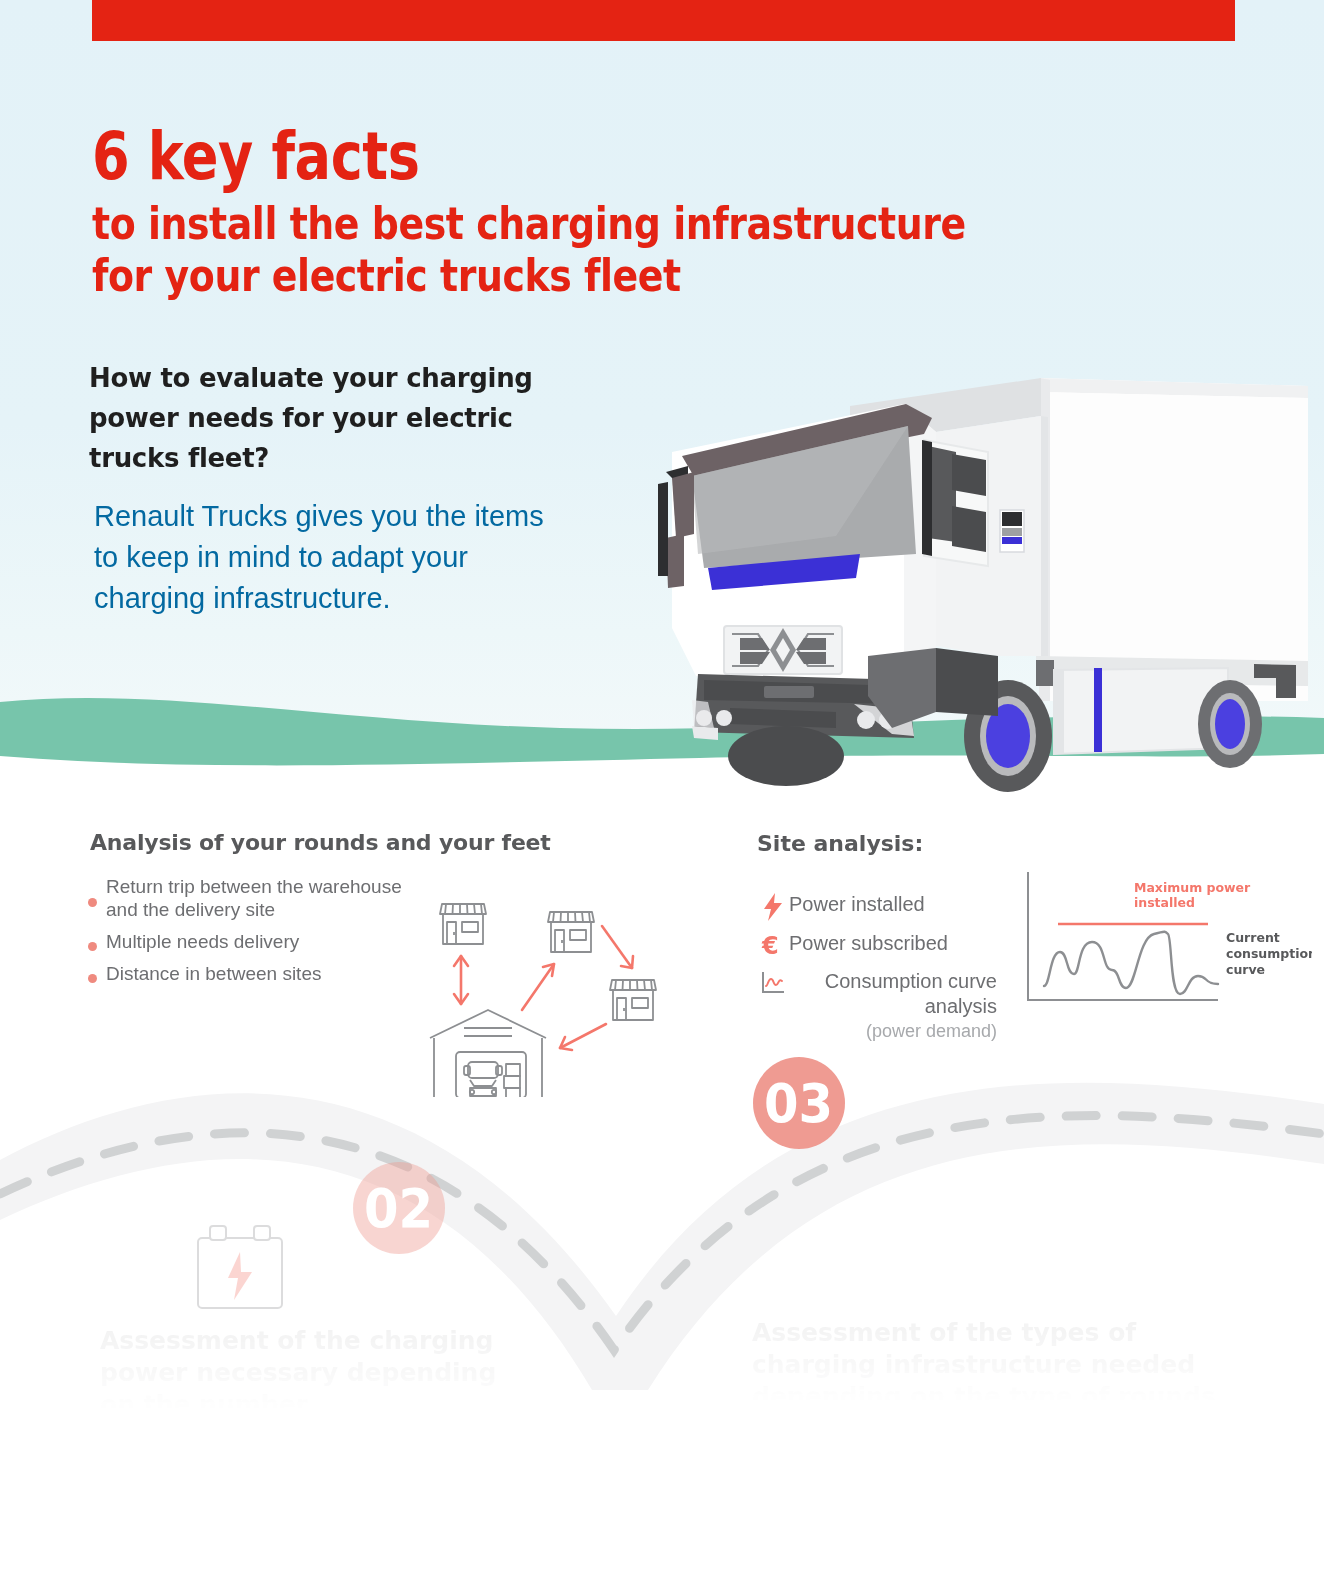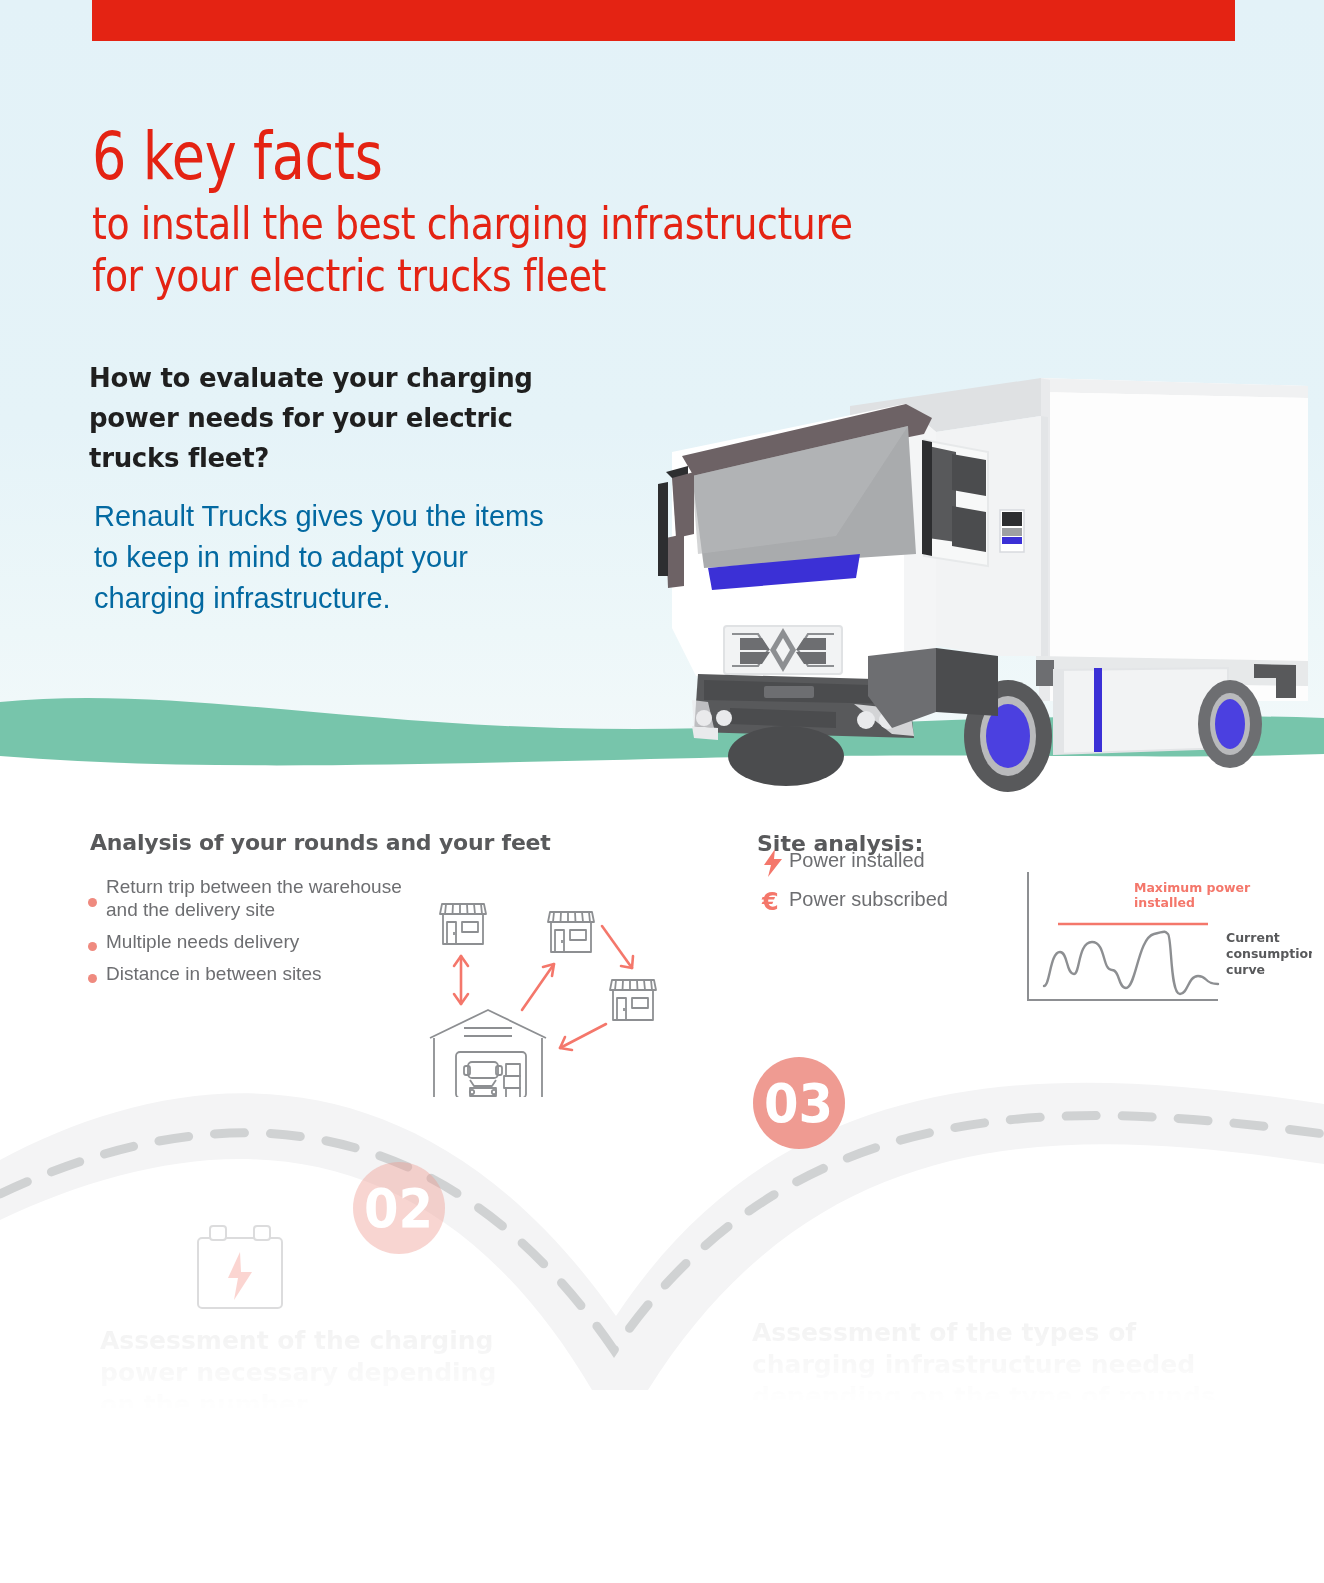--- a/index.html
+++ b/index.html
@@ -25,21 +25,21 @@
   .topbar {
     position:absolute; left:92px; top:0; width:1143px; height:41px;
     background:#e42313;
   }
 
   
   .headline {
     position:absolute; left:92px; top:122px; width:1120px;
     color:#e42313;
     font-family:"DejaVu Sans", sans-serif;
-    font-weight:normal;
+    font-weight:bold;
     letter-spacing:-0.5px;
   }
   .h-big {
     font-size:66px; line-height:70px;
     transform:scaleX(0.82); transform-origin:left center;
   }
   .h-sub {
     font-size:44px; line-height:52px; margin-top:6px;
     transform:scaleX(0.86); transform-origin:left center;
   }
@@ -99,21 +99,21 @@
   .badge span { transform:scaleX(0.92); display:block; }
 
   .rounds-icons { position:absolute; left:420px; top:882px; width:260px; height:215px; }
 
   
   .sec3-title {
     position:absolute; left:757px; top:831px;
     font-family:"DejaVu Sans", sans-serif;
     font-weight:bold; font-size:22px; color:#58595b;
   }
-  .sec3-list { position:absolute; left:757px; top:848px; width:240px;text-align:right; }
+  .sec3-list { position:absolute; left:757px; top:892px; width:240px;text-align:right; }
   .s3-row { display:flex; align-items:flex-start; margin-bottom:10px; }
   .s3-ico {
     width:32px; flex:0 0 32px; display:flex; align-items:flex-start;
     justify-content:center; padding-top:1px;
   }
   .s3-label { font-size:20px; line-height:25px; color:#6d6e71; }
   .s3-note { font-size:18px; line-height:24px; color:#a7a9ac; }
 
   .curve-card { position:absolute; left:1022px; top:868px; width:290px; height:140px; }
   .fade-text {
@@ -340,20 +340,33 @@
       <span class="s3-label">Power installed</span>
     </div>
     <div class="s3-row">
       <span class="s3-ico">
         <svg width="24" height="27" viewBox="0 0 24 27">
           <text x="1" y="22" font-family="DejaVu Sans, sans-serif" font-size="24" font-weight="bold" fill="#f4776b">€</text>
         </svg>
       </span>
       <span class="s3-label">Power subscribed</span>
     </div>
+    <div class="s3-row">
+      <span class="s3-ico">
+        <svg width="26" height="26" viewBox="0 0 26 26">
+          <path d="M3 2 L3 22 L24 22" fill="none" stroke="#8d8f92" stroke-width="2"></path>
+          <path d="M6 16 C8 16 8 9 11 9 C14 9 13 15 16 15 C19 15 18 8 22 11" fill="none" stroke="#f4776b" stroke-width="2" stroke-linecap="round"></path>
+        </svg>
+      </span>
+      <span>
+        <span class="s3-label">Consumption curve analysis</span>
+        <br>
+        <span class="s3-note">(power demand)</span>
+      </span>
+    </div>
   </div>
 
   <svg class="curve-card" viewBox="0 0 290 140">
 
     <path d="M6 4 L6 132 L196 132" fill="none" stroke="#8d8f92" stroke-width="2"></path>
 
     <path d="M36 56 L186 56" stroke="#f4776b" stroke-width="2.6"></path>
     <text x="112" y="24" font-family="DejaVu Sans, sans-serif" font-size="12.5" font-weight="bold" fill="#f4776b">Maximum power</text>
     <text x="112" y="39" font-family="DejaVu Sans, sans-serif" font-size="12.5" font-weight="bold" fill="#f4776b">installed</text>
 

